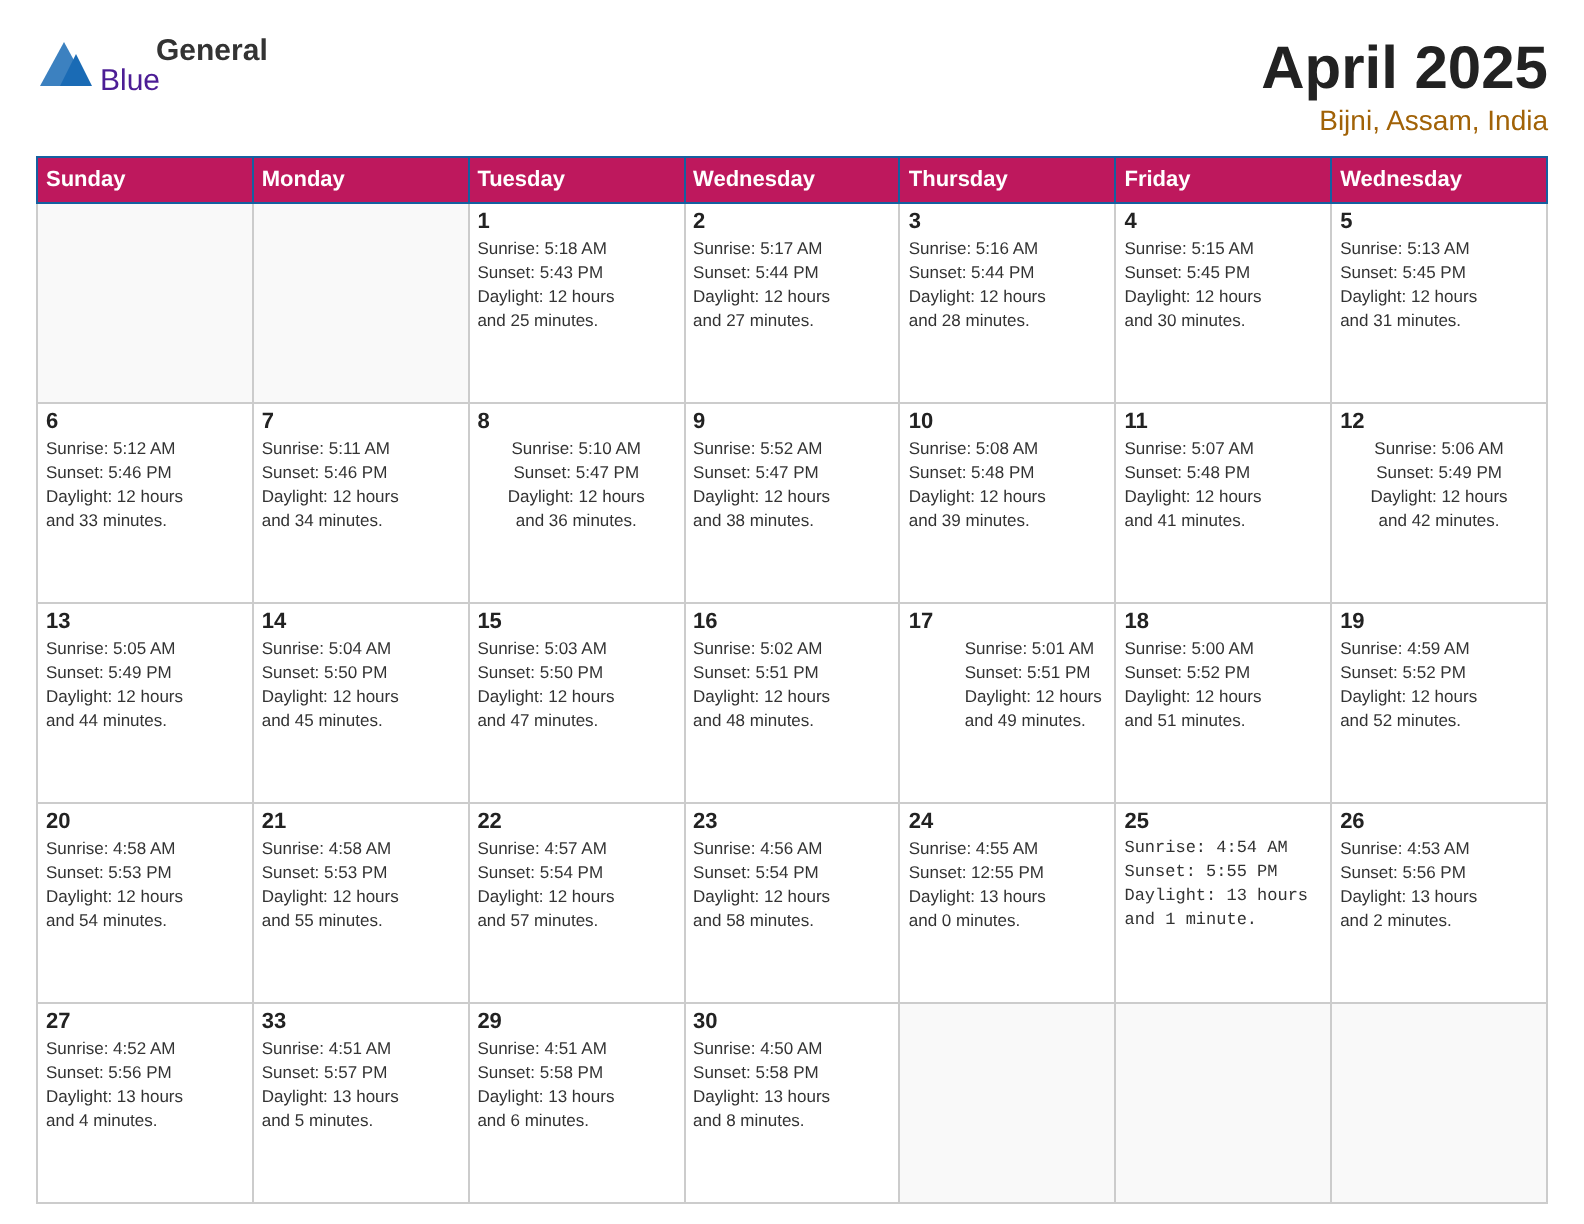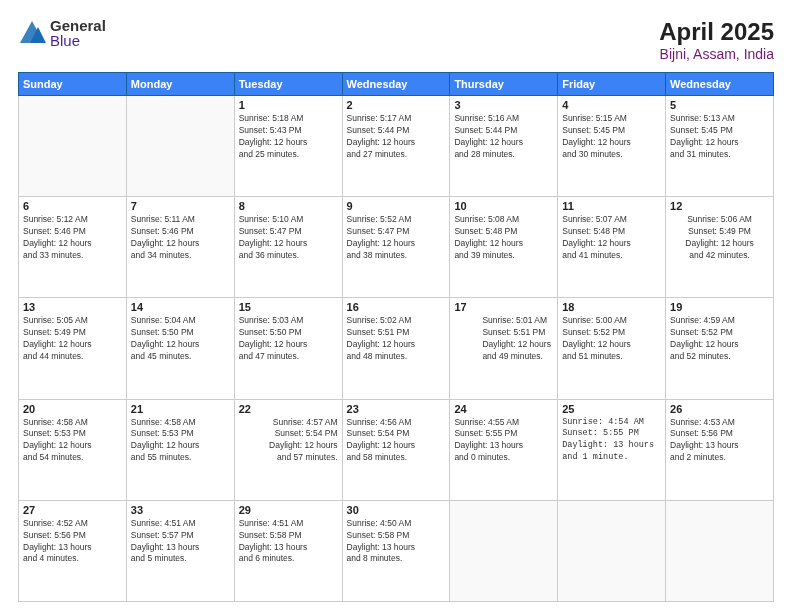--- a/index.html
+++ b/index.html
@@ -29,53 +29,54 @@
     }
     .logo-text {
       display: flex;
       flex-direction: column;
       line-height: 1;
     }
     .logo-general {
       font-size: 15px;
       font-weight: bold;
       color: #333;
+      margin-left: 28px;
     }
     .logo-blue {
       font-size: 15px;
       font-weight: normal;
       color: #4c1d95;
     }
     .logo-icon {
       width: 28px;
       height: 28px;
       margin-right: 4px;
     }
     .title-block {
       text-align: right;
     }
     .title-month {
-      font-size: 24px;
+      font-size: 30px;
       font-weight: bold;
       color: #222;
       text-align: right;
     }
     .title-location {
       font-size: 14px;
-      color: #701a75;
+      color: #a16207;
     }
     .calendar {
       flex: 1;
       border: 1px solid #ccc;
       border-collapse: collapse;
       width: 100%;
       table-layout: fixed;
     }
     .calendar th {
-      background-color: #3b82f6;
+      background-color: #be185d;
       color: #fff;
       font-size: 11px;
       font-weight: bold;
       padding: 5px 4px;
       border: 1px solid #1560a0;
       text-align: left;
     }
     .calendar td {
       border: 1px solid #ccc;
       vertical-align: top;
@@ -184,21 +185,21 @@
           </td>
           <td>
             <div class="day-num">7</div>
             <div class="day-info" style="white-space: pre-line;">Sunrise: 5:11 AM
 Sunset: 5:46 PM
 Daylight: 12 hours
 and 34 minutes.</div>
           </td>
           <td>
             <div class="day-num">8</div>
-            <div class="day-info" style="white-space: pre-line;">Sunrise: 5:10 AM
+            <div class="day-info" style="white-space: pre-line; text-align: center;">Sunrise: 5:10 AM
 Sunset: 5:47 PM
 Daylight: 12 hours
 and 36 minutes.</div>
           </td>
           <td>
             <div class="day-num">9</div>
             <div class="day-info" style="white-space: pre-line;">Sunrise: 5:52 AM
 Sunset: 5:47 PM
 Daylight: 12 hours
 and 38 minutes.</div>
@@ -286,36 +287,36 @@
           </td>
           <td>
             <div class="day-num">21</div>
             <div class="day-info" style="white-space: pre-line;">Sunrise: 4:58 AM
 Sunset: 5:53 PM
 Daylight: 12 hours
 and 55 minutes.</div>
           </td>
           <td>
             <div class="day-num">22</div>
-            <div class="day-info" style="white-space: pre-line; text-align: right;">Sunrise: 4:57 AM
+            <div class="day-info" style="white-space: pre-line;">Sunrise: 4:57 AM
 Sunset: 5:54 PM
 Daylight: 12 hours
 and 57 minutes.</div>
           </td>
           <td>
             <div class="day-num">23</div>
             <div class="day-info" style="white-space: pre-line;">Sunrise: 4:56 AM
 Sunset: 5:54 PM
 Daylight: 12 hours
 and 58 minutes.</div>
           </td>
           <td>
             <div class="day-num">24</div>
             <div class="day-info" style="white-space: pre-line;">Sunrise: 4:55 AM
-Sunset: 5:55 PM
+Sunset: 12:55 PM
 Daylight: 13 hours
 and 0 minutes.</div>
           </td>
           <td>
             <div class="day-num">25</div>
             <div class="day-info" style="white-space: pre-line; font-family: Liberation Mono, monospace;">Sunrise: 4:54 AM
 Sunset: 5:55 PM
 Daylight: 13 hours
 and 1 minute.</div>
           </td>

